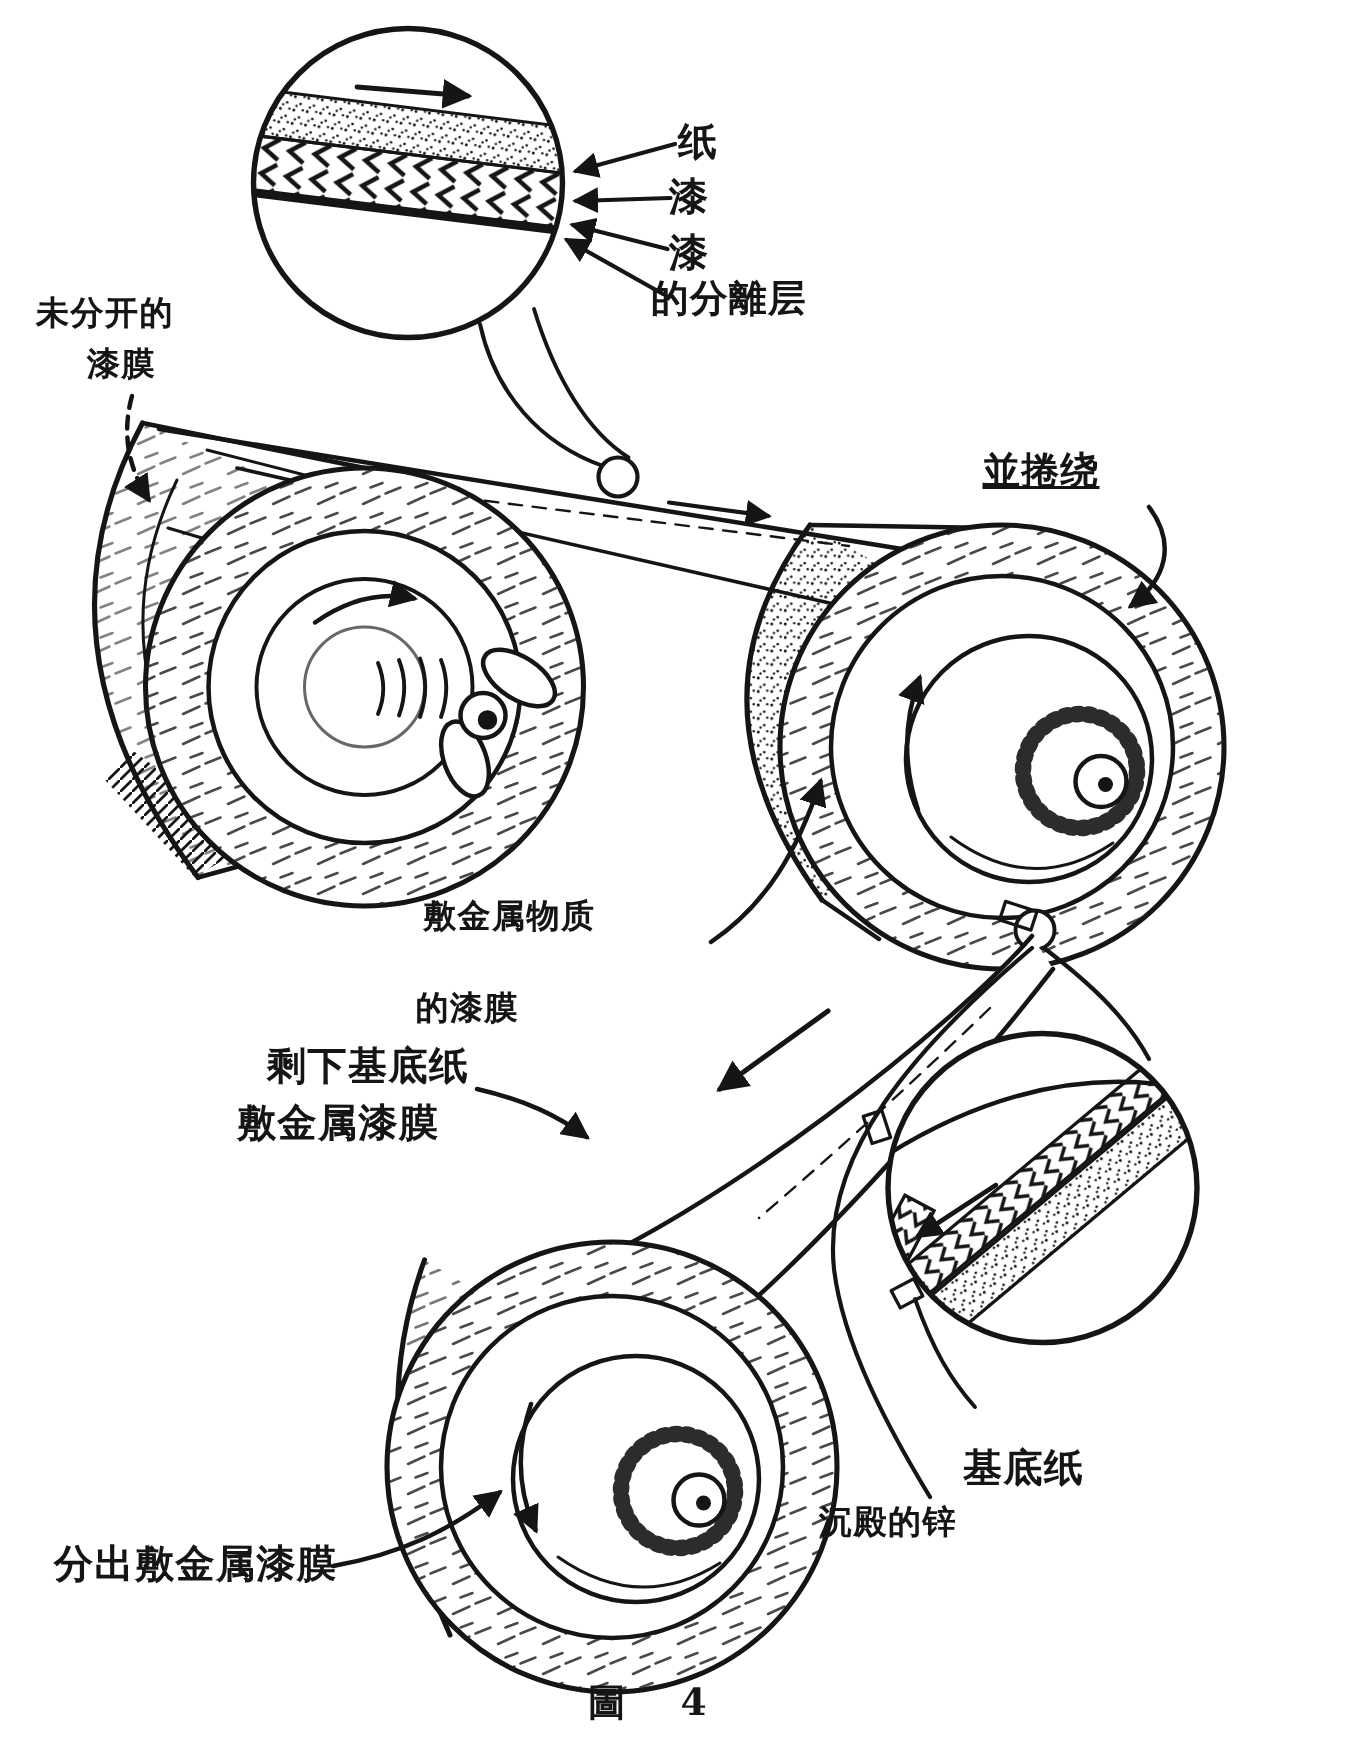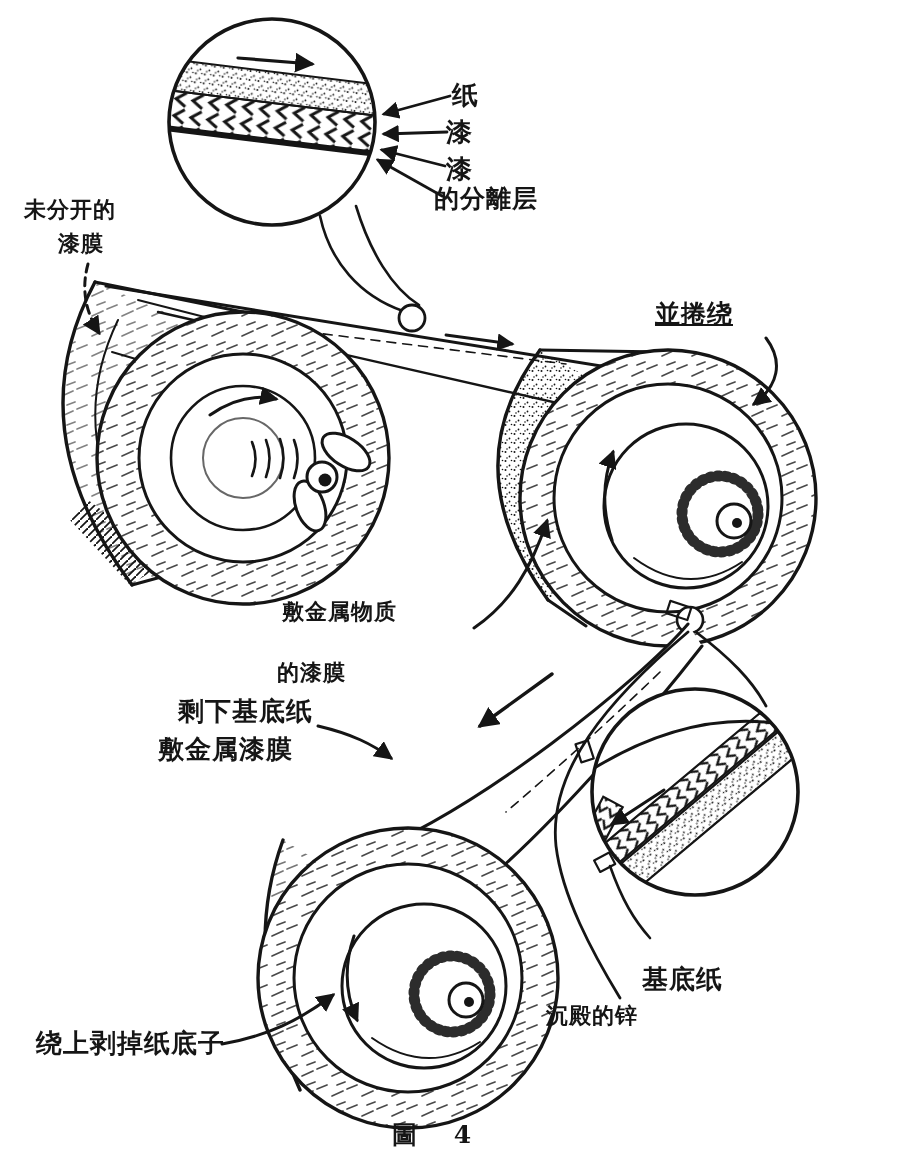--- a/index.html
+++ b/index.html
@@ -206,17 +206,17 @@
 <div class="lbl fs25" style="left:655px;top:301px;text-decoration:underline;">並捲绕</div>
 
 <div class="lbl fs27" style="left:282px;top:600px;">敷金属物质</div>
 <div class="lbl fs27" style="left:277px;top:645px;margin-top:16px;">的漆膜</div>
 
 <div class="lbl fs26" style="left:178px;top:698px;">剩下基底纸</div>
 <div class="lbl fs26" style="left:158px;top:736px;">敷金属漆膜</div>
 
 <div class="lbl fs26" style="left:642px;top:966px;">基底纸</div>
 <div class="lbl fs27" style="left:546px;top:1004px;">沉殿的锌</div>
-<div class="lbl fs26" style="left:36px;top:1030px;">绕上剥掉纸底子</div>
+<div class="lbl fs26" style="left:36px;top:1030px;">分出敷金属漆膜</div>
 
 <div class="caption" style="left:392px;top:1118px;">圖  4</div>
 
 </div>
 
 </body></html>

